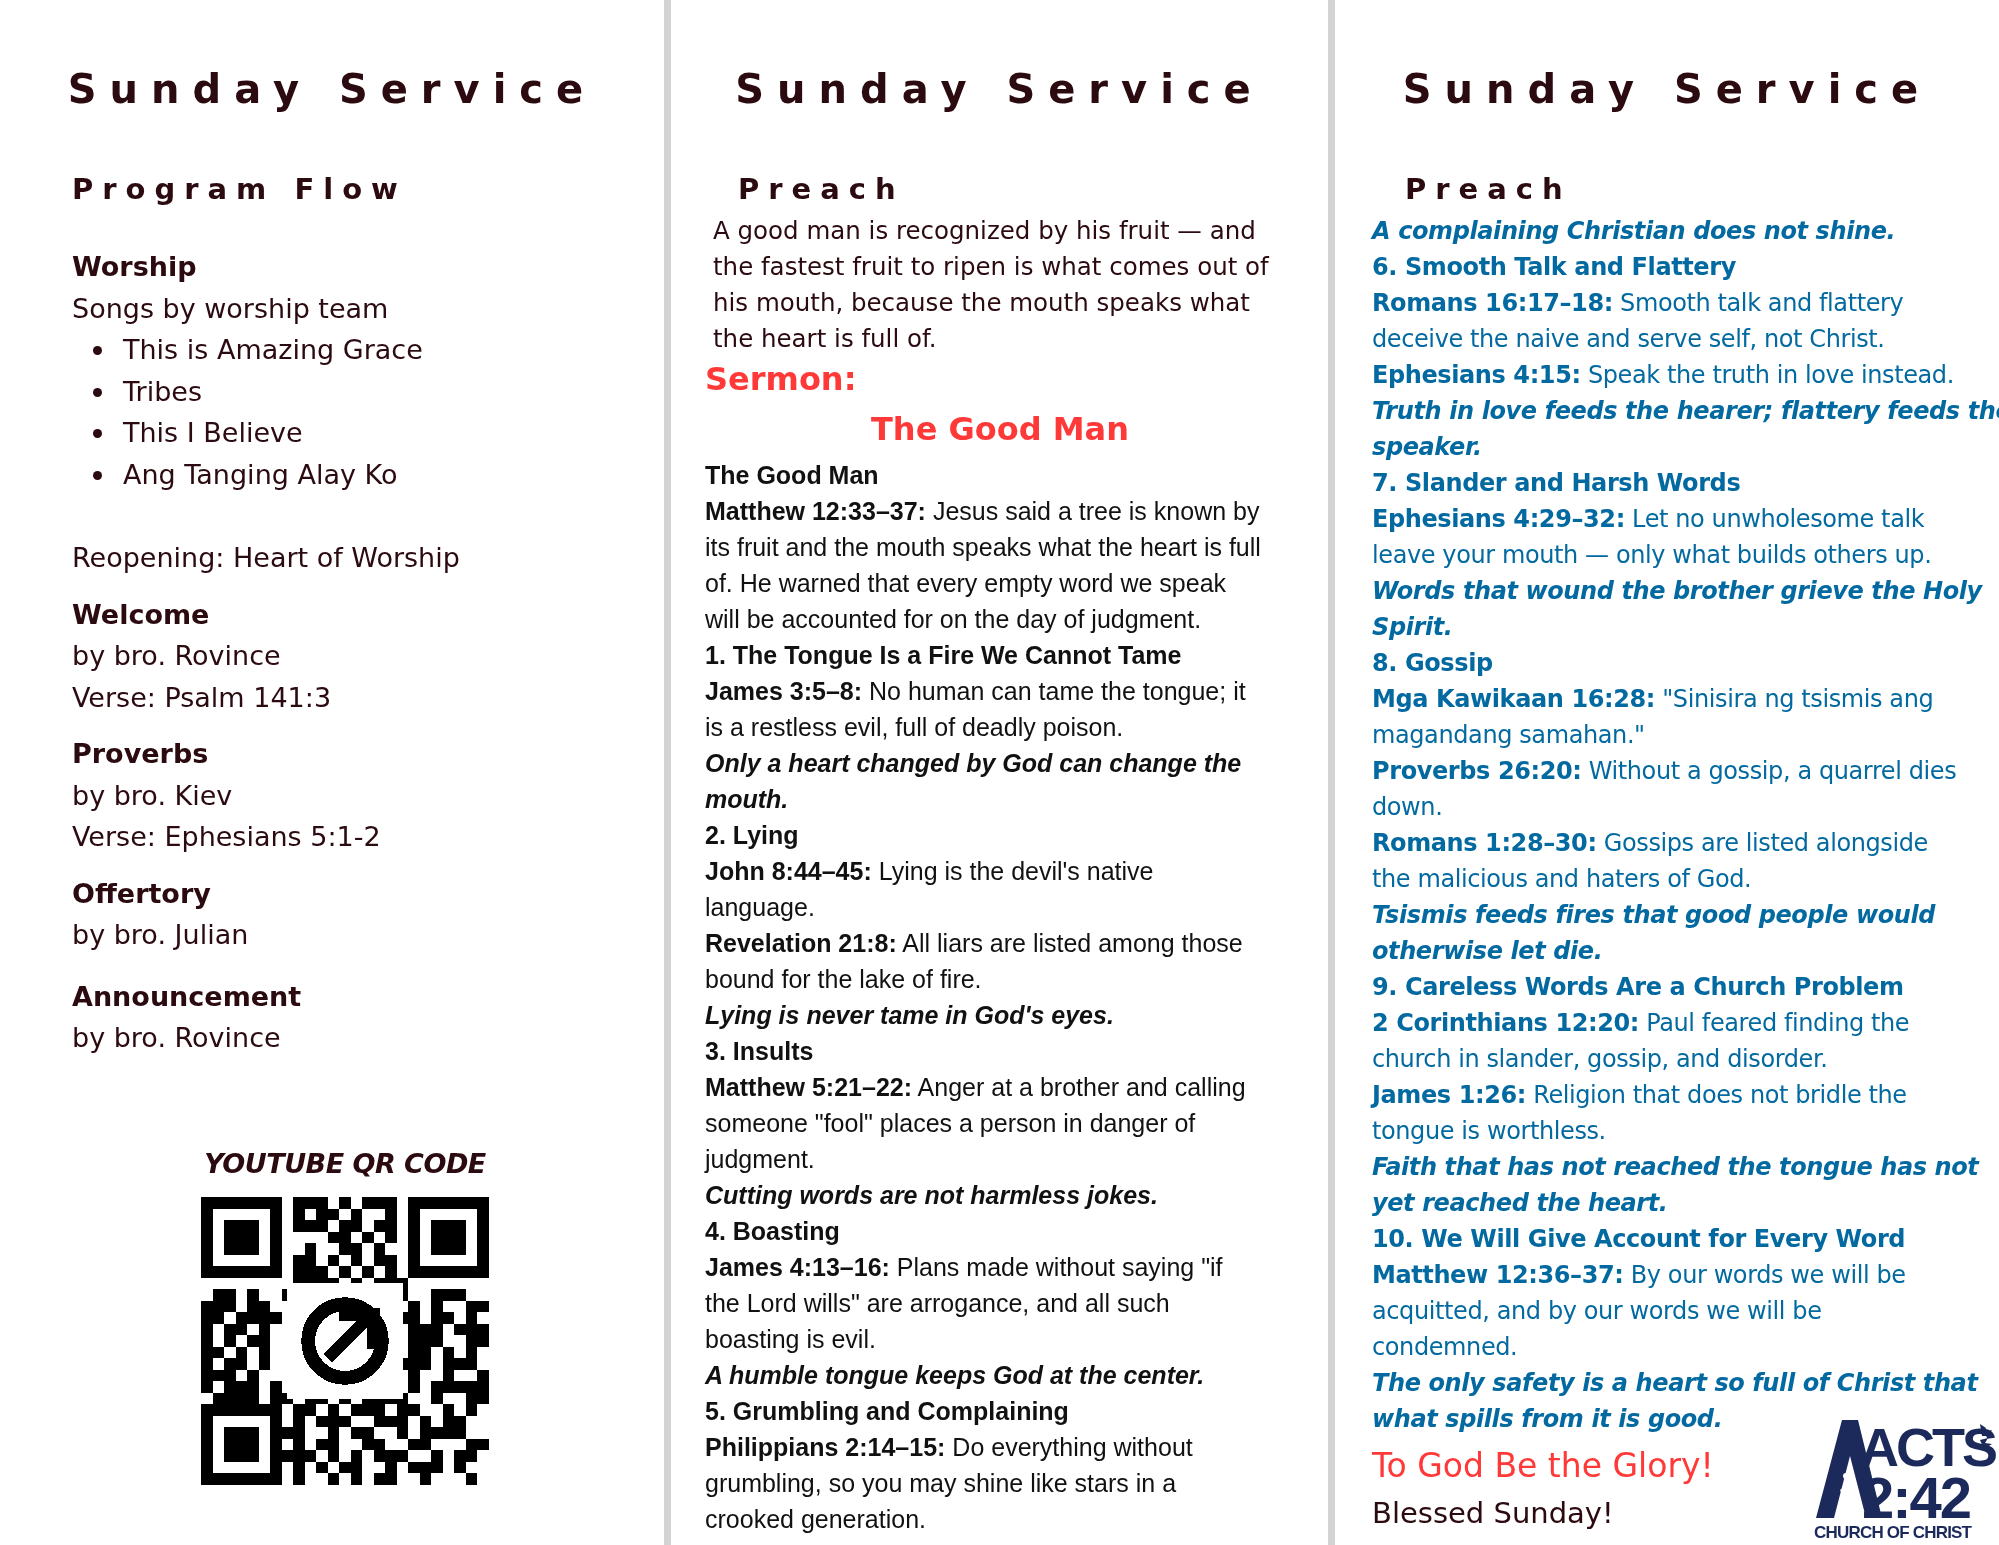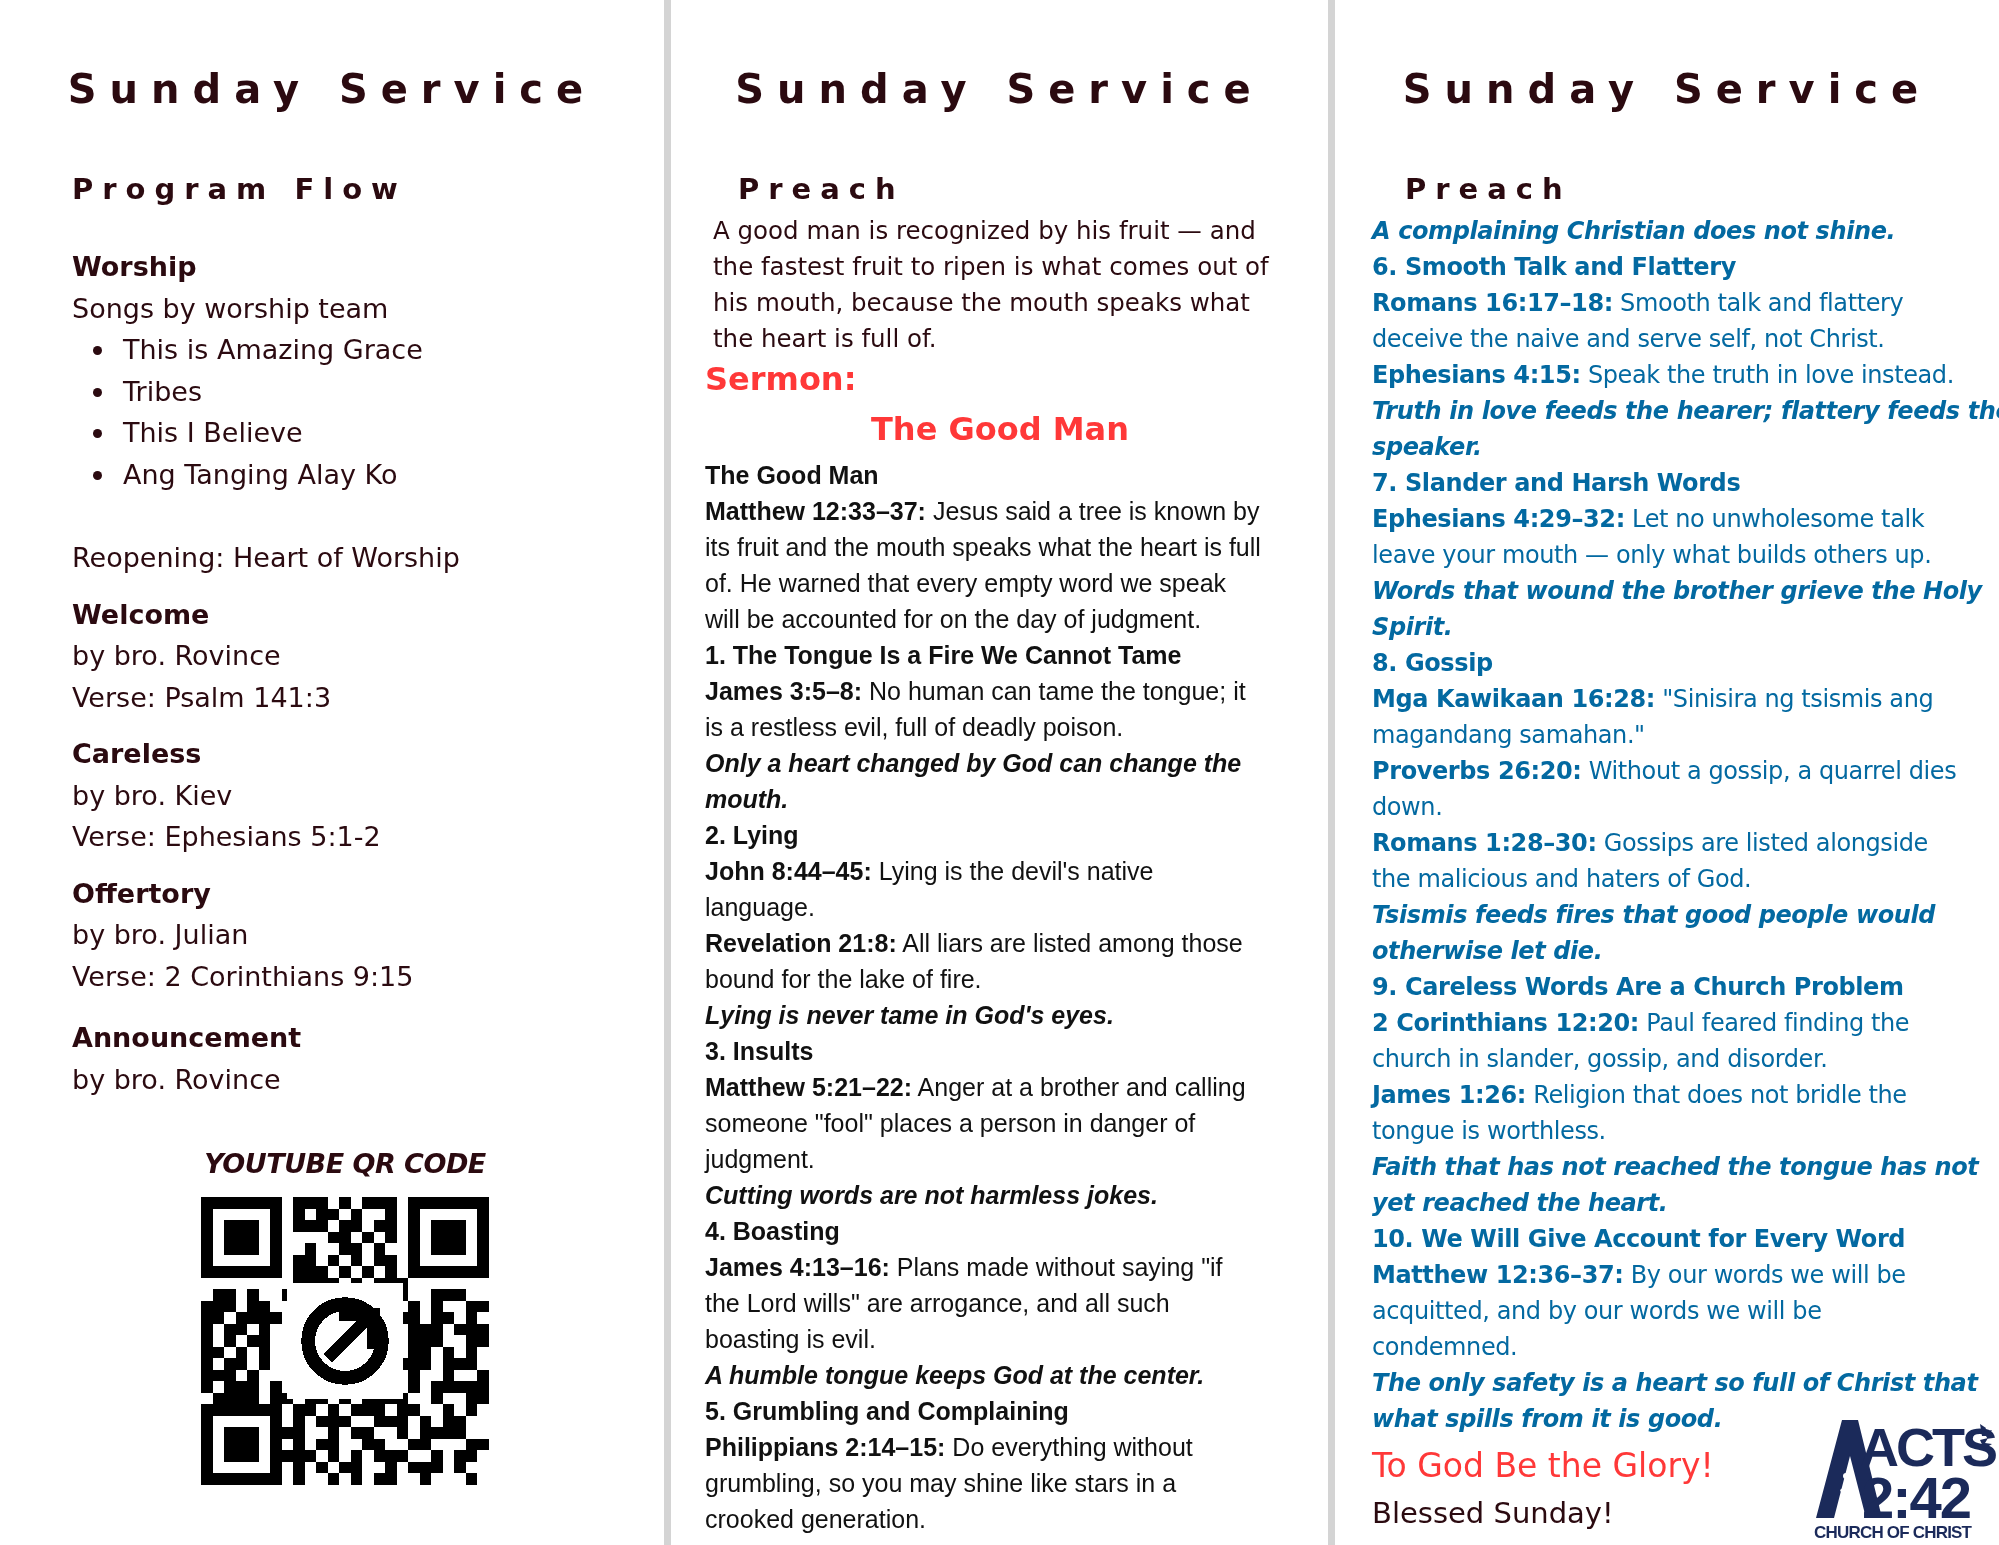--- a/index.html
+++ b/index.html
@@ -67,27 +67,26 @@
       <li>This I Believe</li>
       <li>Ang Tanging Alay Ko</li>
     </ul>
     <div class="gap-lg"></div>
     <div>Reopening: Heart of Worship</div>
     <div class="gap-sm"></div>
     <div class="h">Welcome</div>
     <div>by bro. Rovince</div>
     <div>Verse: Psalm 141:3</div>
     <div class="gap-sm"></div>
-    <div class="h">Careless</div>
+    <div class="h">Proverbs</div>
     <div>by bro. Kiev</div>
     <div>Verse: Ephesians 5:1-2</div>
     <div class="gap-sm"></div>
     <div class="h">Offertory</div>
     <div>by bro. Julian</div>
-    <div>Verse: 2 Corinthians 9:15</div>
     <div class="gap-sm" style="height:20px;"></div>
     <div class="h">Announcement</div>
     <div>by bro. Rovince</div>
   </div>
 
   <div class="qr-label">YOUTUBE QR CODE</div>
   <svg class="qr" viewBox="0 0 25 25" shape-rendering="crispEdges">
     <rect x="0" y="0" width="25" height="25" fill="#fff"></rect>
     <g fill="#000">
 

